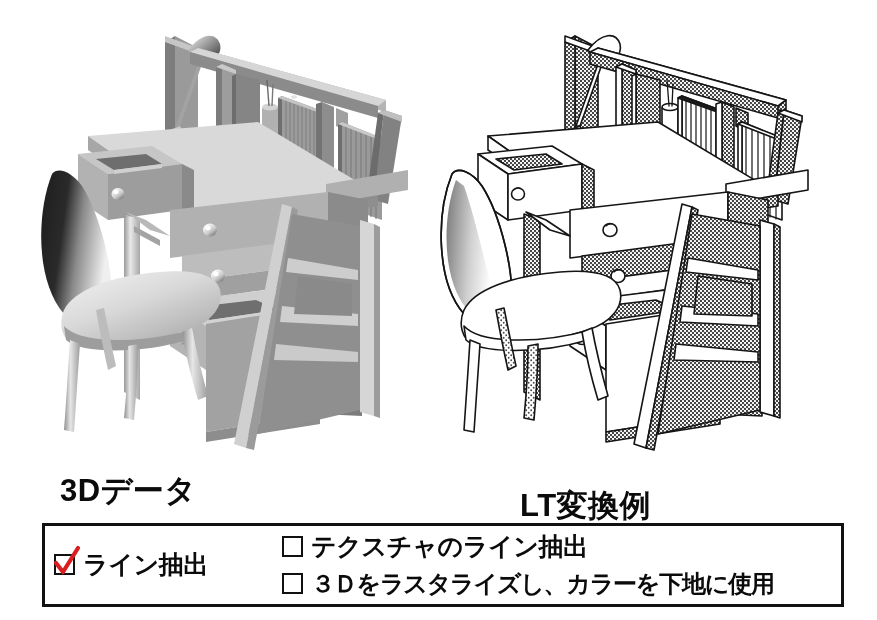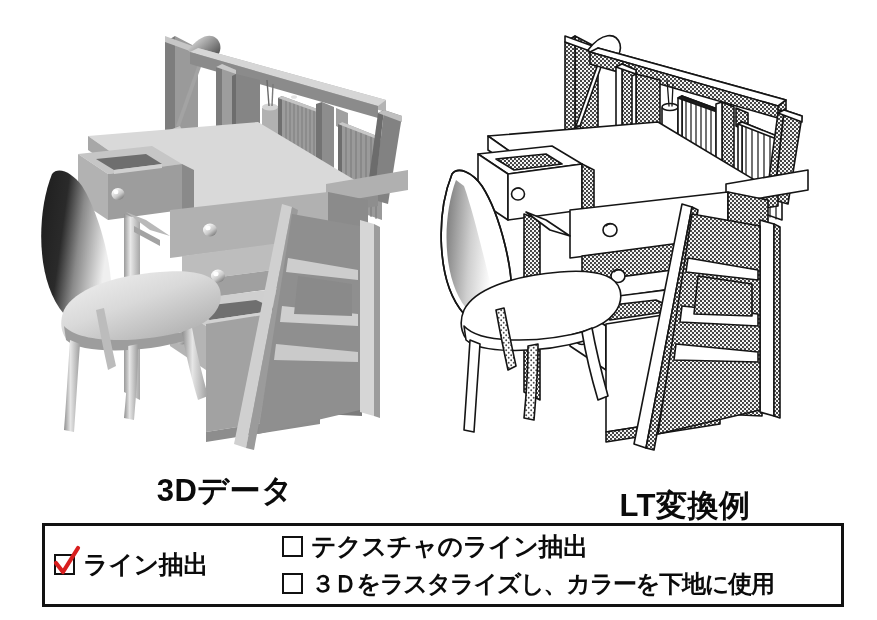--- a/index.html
+++ b/index.html
@@ -14,21 +14,21 @@
   #panel-3d{left:30px;top:14px;width:420px;height:450px;}
   #panel-lt{left:430px;top:14px;width:440px;height:450px;}
 
   .caption{
     position:absolute;
     font-weight:700;
     font-size:31px;
     color:#0b0b0b;
     letter-spacing:.5px;
     white-space:nowrap;
-    text-align:center;
+    text-align:left;
   }
   #cap-3d{left:60px;top:470px;width:330px;}
   #cap-lt{left:520px;top:470px;width:330px;margin-top:15px;}
 
   #legend{
     position:absolute;
     left:42px;top:523px;
     width:802px;height:84px;
     border:3px solid #111111;
     background:#ffffff;

